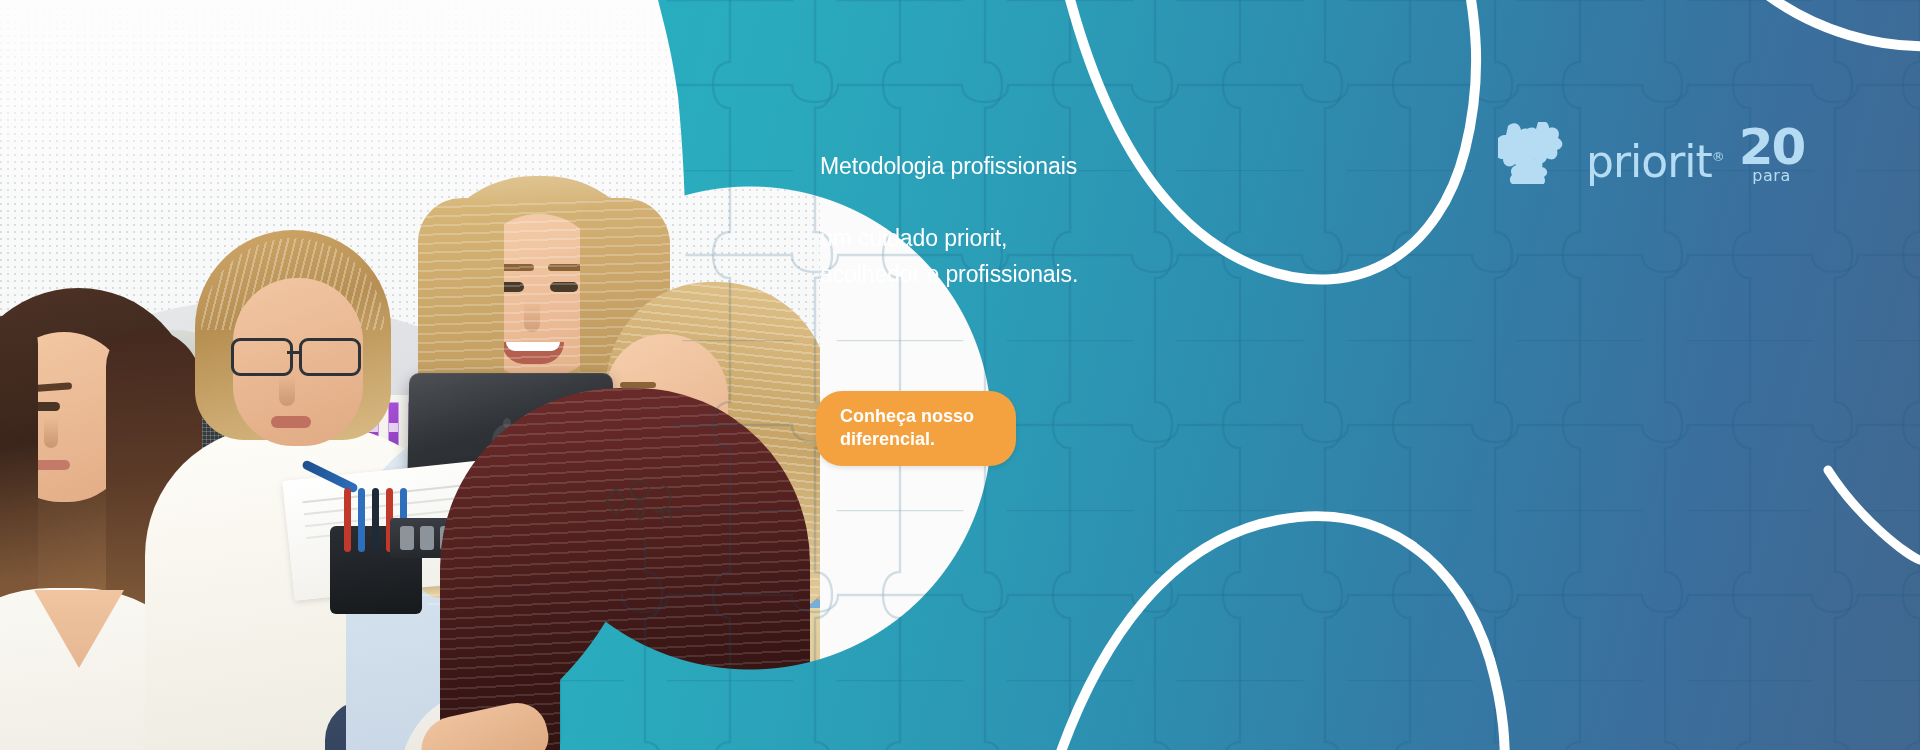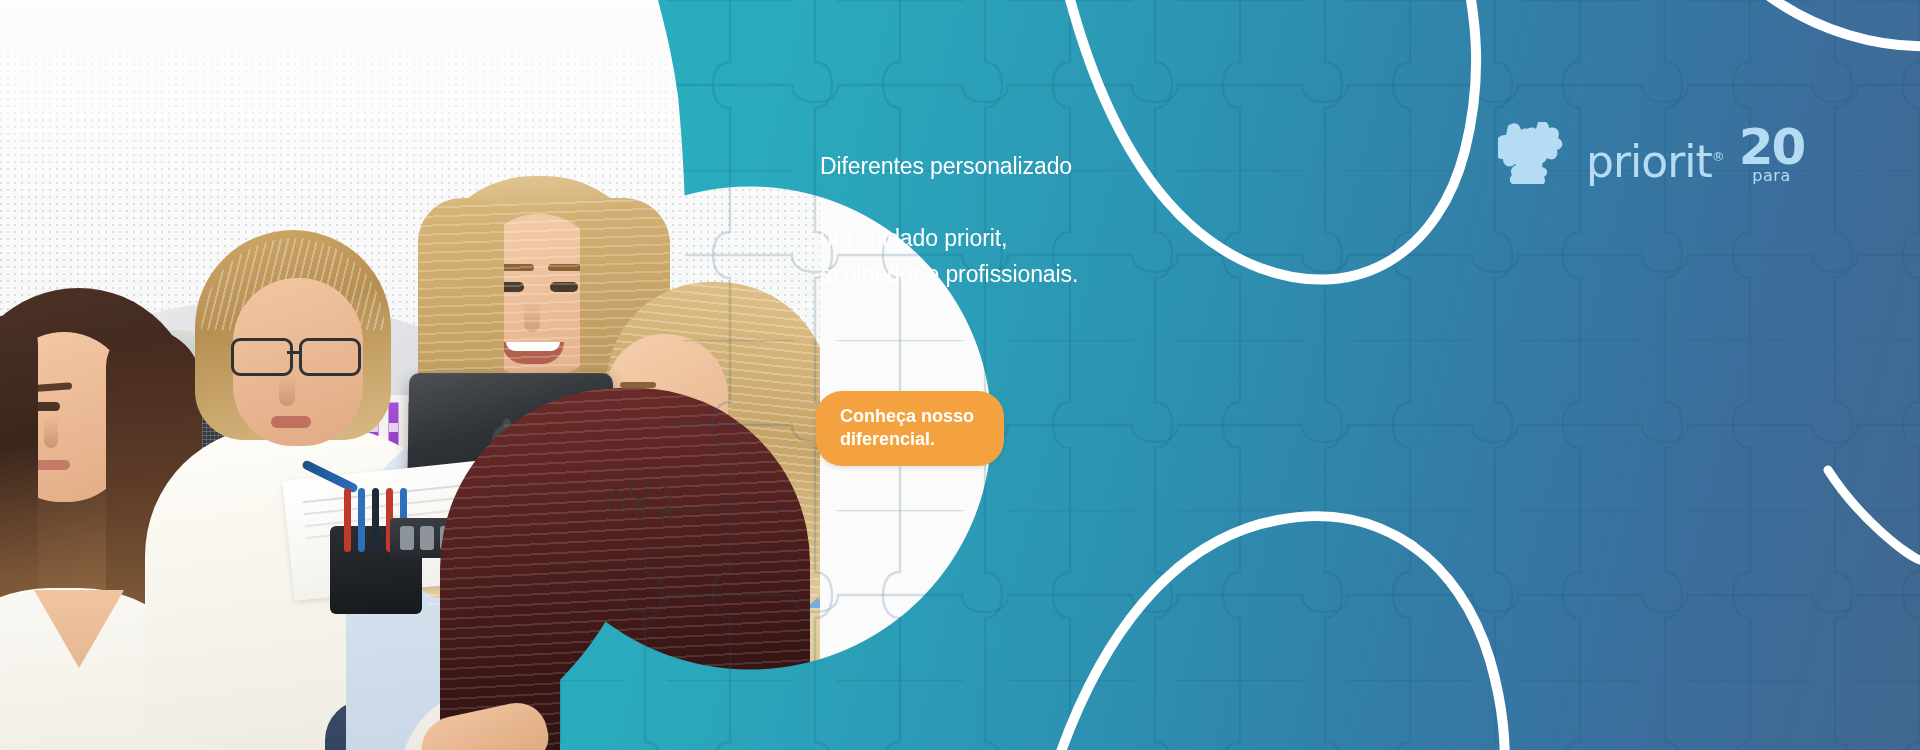--- a/index.html
+++ b/index.html
@@ -273,21 +273,21 @@
     font-size:31px;line-height:37px;font-weight:bold;color:#a9d9f2;
     letter-spacing:-.2px;margin:0 0 8px 0;
   }
   .body-copy{
     font-size:23px;line-height:36px;color:#ffffff;margin:0;letter-spacing:-.1px;
   }
   .cta-btn{
     position:absolute;left:816px;top:391px;
     background:#f4a23f;color:#fff;border:none;
     font-family:"Liberation Sans",sans-serif;font-size:18px;font-weight:bold;line-height:23px;
-    padding:14px 30px 15px 24px;border-radius:26px;text-align:left;cursor:pointer;
+    padding:14px 42px 15px 24px;border-radius:26px;text-align:left;cursor:pointer;
     box-shadow:0 2px 5px rgba(0,0,0,.10);
   }
 
   
   .logo{position:absolute;left:1498px;top:122px;display:flex;align-items:flex-end;gap:14px;}
   .logo-mark{width:74px;height:62px;flex:none;}
   .logo-word{font-size:44px;line-height:44px;color:#b5dcf2;letter-spacing:-1px;position:relative;
     font-family:"DejaVu Sans",sans-serif;font-weight:400;}
   .reg{font-size:13px;vertical-align:super;letter-spacing:0;}
   .logo-20{display:flex;flex-direction:column;align-items:center;line-height:1;}
@@ -480,21 +480,21 @@
       <path d="M1268 470 C1300 520 1348 556 1360 560"></path>
     </g>
   </svg>
 
   <svg style="position:absolute;left:520px;top:560px;width:320px;height:190px" viewBox="0 0 320 190">
     <path d="M0 190 L90 190 C60 150 50 100 56 40 L0 0 Z" fill="none"></path>
   </svg>
 
   <div class="copy">
     <p class="body-copy">
-      <span>Diferentes personalizado</span><br>
+      <span>Metodologia profissionais</span><br>
       <br>
       <span>um cuidado priorit,</span><br>
       <span>acolhedor e profissionais.</span>
     </p>
   </div>
 
   <button class="cta-btn">
     <span>Conheça nosso</span><br>
     <span>diferencial.</span>
   </button>

